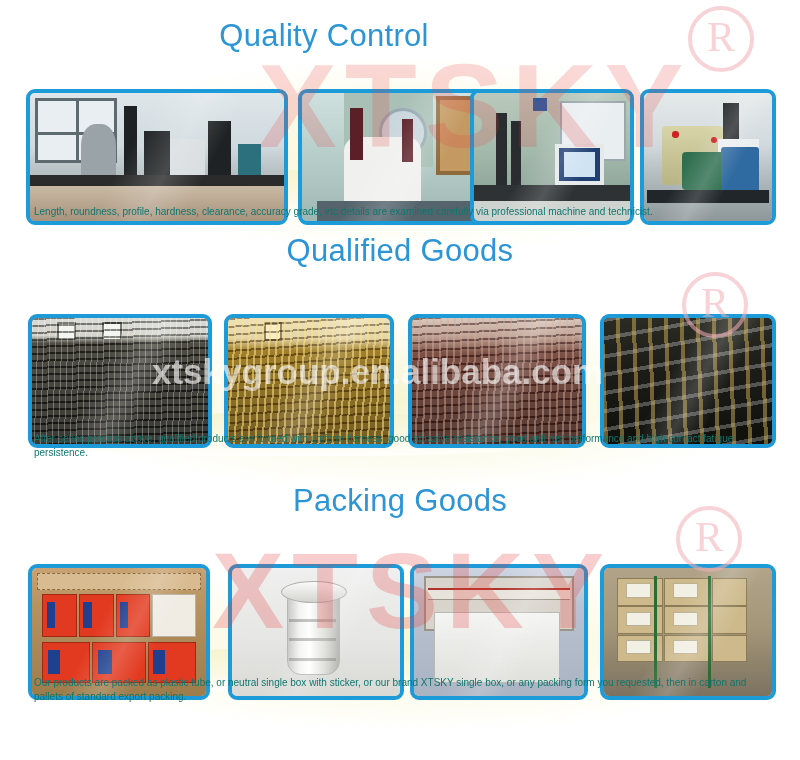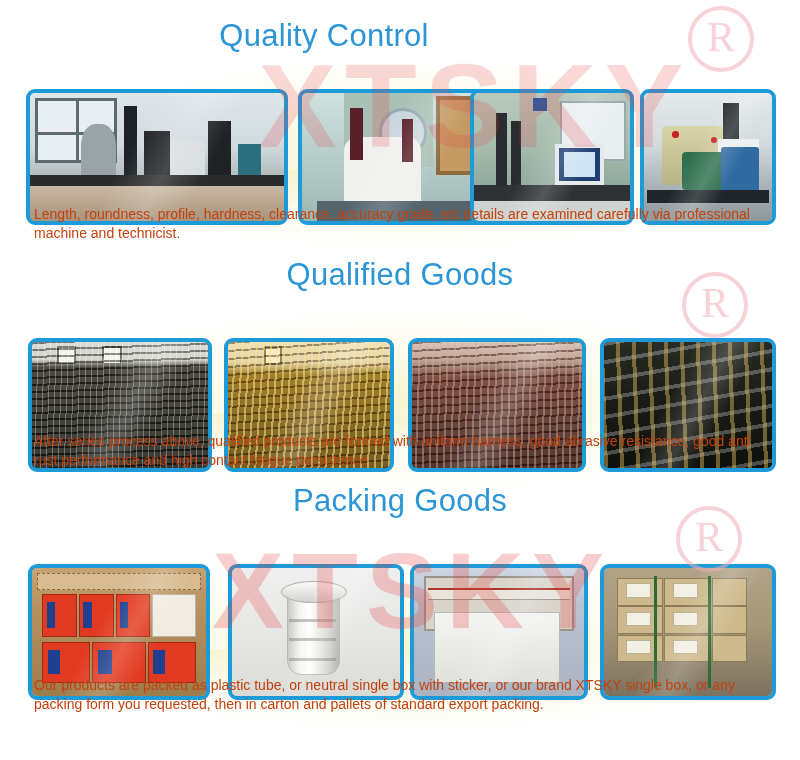--- a/index.html
+++ b/index.html
@@ -99,22 +99,22 @@
     box-sizing:border-box;
     overflow:hidden;
     position:relative;
     background:#cfd6da;
   }
   .photo .inner{position:absolute;inset:0;}
 
   .caption{
     position:relative;
     z-index:7;
-    color:#c2410c;
-    font-size:14px;
+    color:#0f766e;
+    font-size:10px;
     line-height:1.36;
     font-family:"Liberation Sans", sans-serif;
   }
 
   
   .scene{position:absolute;inset:0;}
 
   
   .lab1{background:linear-gradient(180deg,#dfe6ea 0%,#cfd9de 42%,#b9c3c6 60%,#8d9599 100%);}
   .lab1 .win{position:absolute;left:2%;top:4%;width:30%;height:46%;background:#e8eef2;border:3px solid #5d6a70;}
@@ -305,21 +305,21 @@
             <div class="glare"></div>
           </div>
         </div>
       </div>
     </div>
 
     <div class="caption" style="position:absolute;left:34px;top:188px;width:740px;">Length, roundness, profile, hardness, clearance, accuracy grade, etc details are examined carefully via professional machine and technicist.</div>
   </div>
 
   <div class="section" style="position:absolute;left:0;top:232px;width:800px;">
-    <div class="sec-title" style="padding-top:3px;margin-top:24px;">Qualified Goods</div>
+    <div class="sec-title" style="padding-top:3px;">Qualified Goods</div>
 
     <div class="photo-row">
       <div class="photo" style="position:absolute;left:28px;top:48px;width:184px;height:134px;">
         <div class="inner">
           <div class="scene rollers">
             <div class="bg"></div>
             <div class="win" style="left:14%;"></div>
             <div class="win" style="left:40%;"></div>
             <div class="mesh"></div>
             <div class="glare"></div>
@@ -355,20 +355,21 @@
             <div class="mesh"></div>
             <div class="glare"></div>
           </div>
         </div>
       </div>
     </div>
 
     <div class="caption" style="position:absolute;left:34px;top:200px;width:740px;">After series process above, qualified products are formed with uniform harness, good abrasive resistance, good anti rust performance and high contact fatigue persistence.</div>
   </div>
 
+  <div class="wm-url" style="left:152px;top:352px;z-index:8;">xtskygroup.en.alibaba.com</div>
 
   <div class="section" style="position:absolute;left:0;top:482px;width:800px;">
     <div class="sec-title" style="padding-top:3px;">Packing Goods</div>
 
     <div class="photo-row">
       <div class="photo" style="position:absolute;left:28px;top:48px;width:182px;height:136px;">
         <div class="inner">
           <div class="scene carton">
             <div class="flap"></div>
             <div class="boxrow" style="left:6%;top:20%;width:88%;height:34%;">

